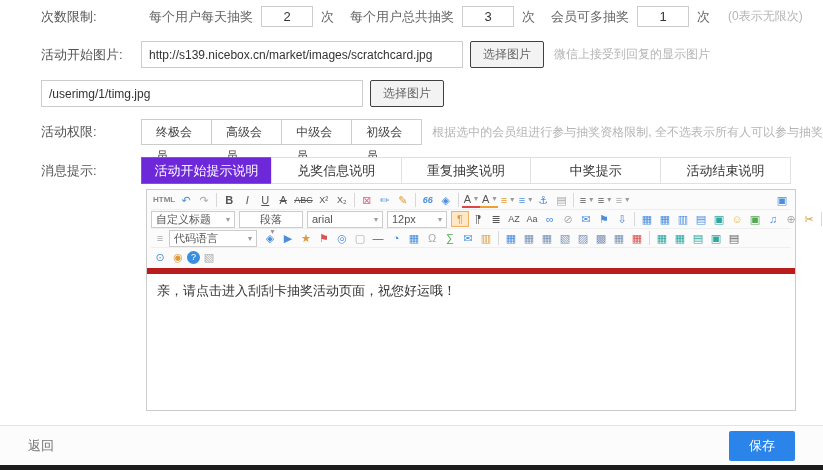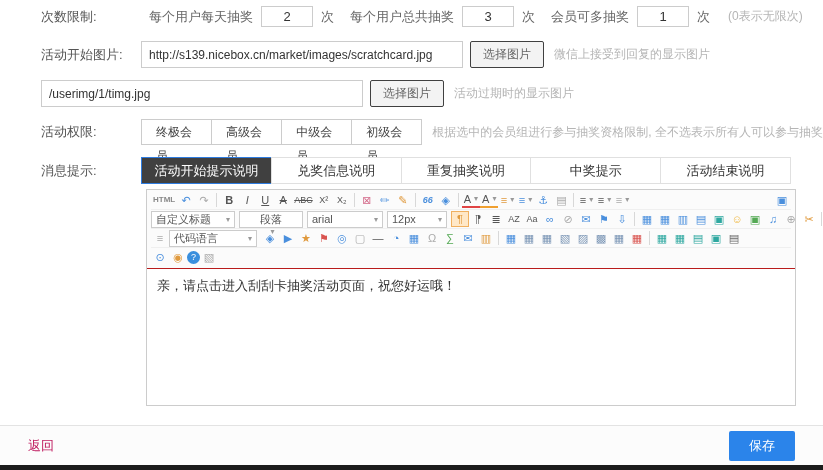--- a/index.html
+++ b/index.html
@@ -13,43 +13,43 @@
   .num { width:52px; height:21px; border:1px solid #ccc; text-align:center; font-size:13px; color:#333; font-family:inherit; }
   .url { width:322px; height:27px; border:1px solid #ccc; font-size:12px; color:#333; padding:0 7px; font-family:inherit; }
   .pick-btn { height:27px; padding:0 12px; margin-left:7px; background:#f3f3f3; border:1px solid #404040; color:#666; font-size:12px; border-radius:2px; cursor:pointer; font-family:inherit; }
   .hint { color:#b5b5b5; font-size:12px; margin-left:10px; white-space:nowrap; }
   .member-group { display:flex; }
   .member-btn { height:26px; line-height:24px; padding:0 14px; border:1px solid #ccc; background:#fff; color:#444; font-size:12px; margin-left:-1px; cursor:pointer; }
   .member-btn:first-child { margin-left:0; }
   .tabs { width:650px; display:flex; }
   .tab { flex:1; height:27px; line-height:26px; text-align:center; font-size:13px; color:#333; background:#fff; border:1px solid #e0e0e0; margin-left:-1px; cursor:pointer; white-space:nowrap; }
   .tab:first-child { margin-left:0; }
-  .tab.active { background:#404040; border-color:#2e7ce0; color:#fff; }
+  .tab.active { background:#6d28d9; border-color:#2e7ce0; color:#fff; }
   .editor { margin-left:105px; width:650px; border:1px solid #ccc; background:#fff; }
-  .ed-toolbar { background:#fbfbfb; border-bottom:1px solid #b91c1c; padding:1px 4px; }
+  .ed-toolbar { background:#fbfbfb; border-bottom:6px solid #b91c1c; padding:1px 4px; }
   .ed-row { display:flex; align-items:center; height:19px; border-bottom:1px solid #efefef; }
   .ed-row:last-child { border-bottom:none; }
   .ed-btn { min-width:18px; height:16px; display:inline-flex; align-items:center; justify-content:center; font-size:11px; color:#555; padding:0 2px; cursor:pointer; line-height:1; }
   .ed-sep { width:1px; height:14px; background:#d8d8d8; margin:0 3px; flex-shrink:0; }
   .ed-sel { height:17px; border:1px solid #ccc; background:#fff; display:inline-flex; align-items:center; justify-content:space-between; font-size:11px; color:#555; padding:0 4px; margin-right:4px; cursor:pointer; flex-shrink:0; }
   .ed-sel .arr, .ed-btn .arr { color:#999; font-size:8px; margin-left:3px; }
   .blue{color:#4a8fdd}.dim{color:#aaa}.orange{color:#e09a3e}.red{color:#d9534f}.green{color:#54a954}
   .teal{color:#2ea8a0}.pink{color:#d46a8a}.yellow{color:#f0b840}.steel{color:#7a95b5}.dark{color:#666}
   .b{font-weight:bold}.i{font-style:italic}.u{text-decoration:underline}
   .strike{text-decoration:line-through}.sm{font-size:9px}
   .txt{font-size:8px;font-weight:bold;color:#888;letter-spacing:0}
   .fc{border-bottom:2px solid #e04444}
   .bc{border-bottom:2px solid #f0a030}
   .active-ic{background:#ffe8c8;border:1px solid #f0b060}
   .flip{transform:scaleX(-1)}
   .badge{background:#3a8fdd;color:#fff;border-radius:50%;width:13px;height:13px;min-width:13px;font-size:9px}
   .right{margin-left:auto}
   .ed-content { height:136px; padding:8px 10px; font-size:13px; color:#333; background:#fff; cursor:text; }
   .footer { position:absolute; left:0; right:0; bottom:5px; height:40px; border-top:1px solid #e3e3e3; background:#fcfcfc; display:flex; align-items:center; justify-content:space-between; padding:0 28px; }
-  .back-link { color:#be185d; font-size:13px; cursor:pointer; text-decoration:none; }
+  .back-link { color:#737373; font-size:13px; cursor:pointer; text-decoration:none; }
   .save-btn { width:66px; height:30px; background:#2b84ea; color:#fff; border:none; border-radius:2px; font-size:13px; cursor:pointer; font-family:inherit; }
   .bottom-strip { position:absolute; left:0; right:0; bottom:0; height:5px; background:#1c1c1c; }
 </style>
 </head>
 <body>
 
 <div class="page">
   <div class="form">
 
     <div class="frow r1">
@@ -69,21 +69,20 @@
     <div class="frow">
       <span class="flabel">活动开始图片:</span>
       <input class="url" value="http://s139.nicebox.cn/market/images/scratchcard.jpg" style="">
       <button class="pick-btn">选择图片</button>
       <span class="hint">微信上接受到回复的显示图片</span>
     </div>
 
     <div class="frow">
       <input class="url" value="/userimg/1/timg.jpg" style="">
       <button class="pick-btn">选择图片</button>
-      <span class="hint">活动过期时的显示图片</span>
     </div>
 
     <div class="frow">
       <span class="flabel">活动权限:</span>
       <div class="member-group" id="perm-options">
           <div class="member-btn">终极会员</div>
           <div class="member-btn">高级会员</div>
           <div class="member-btn">中级会员</div>
           <div class="member-btn">初级会员</div>
         </div>

